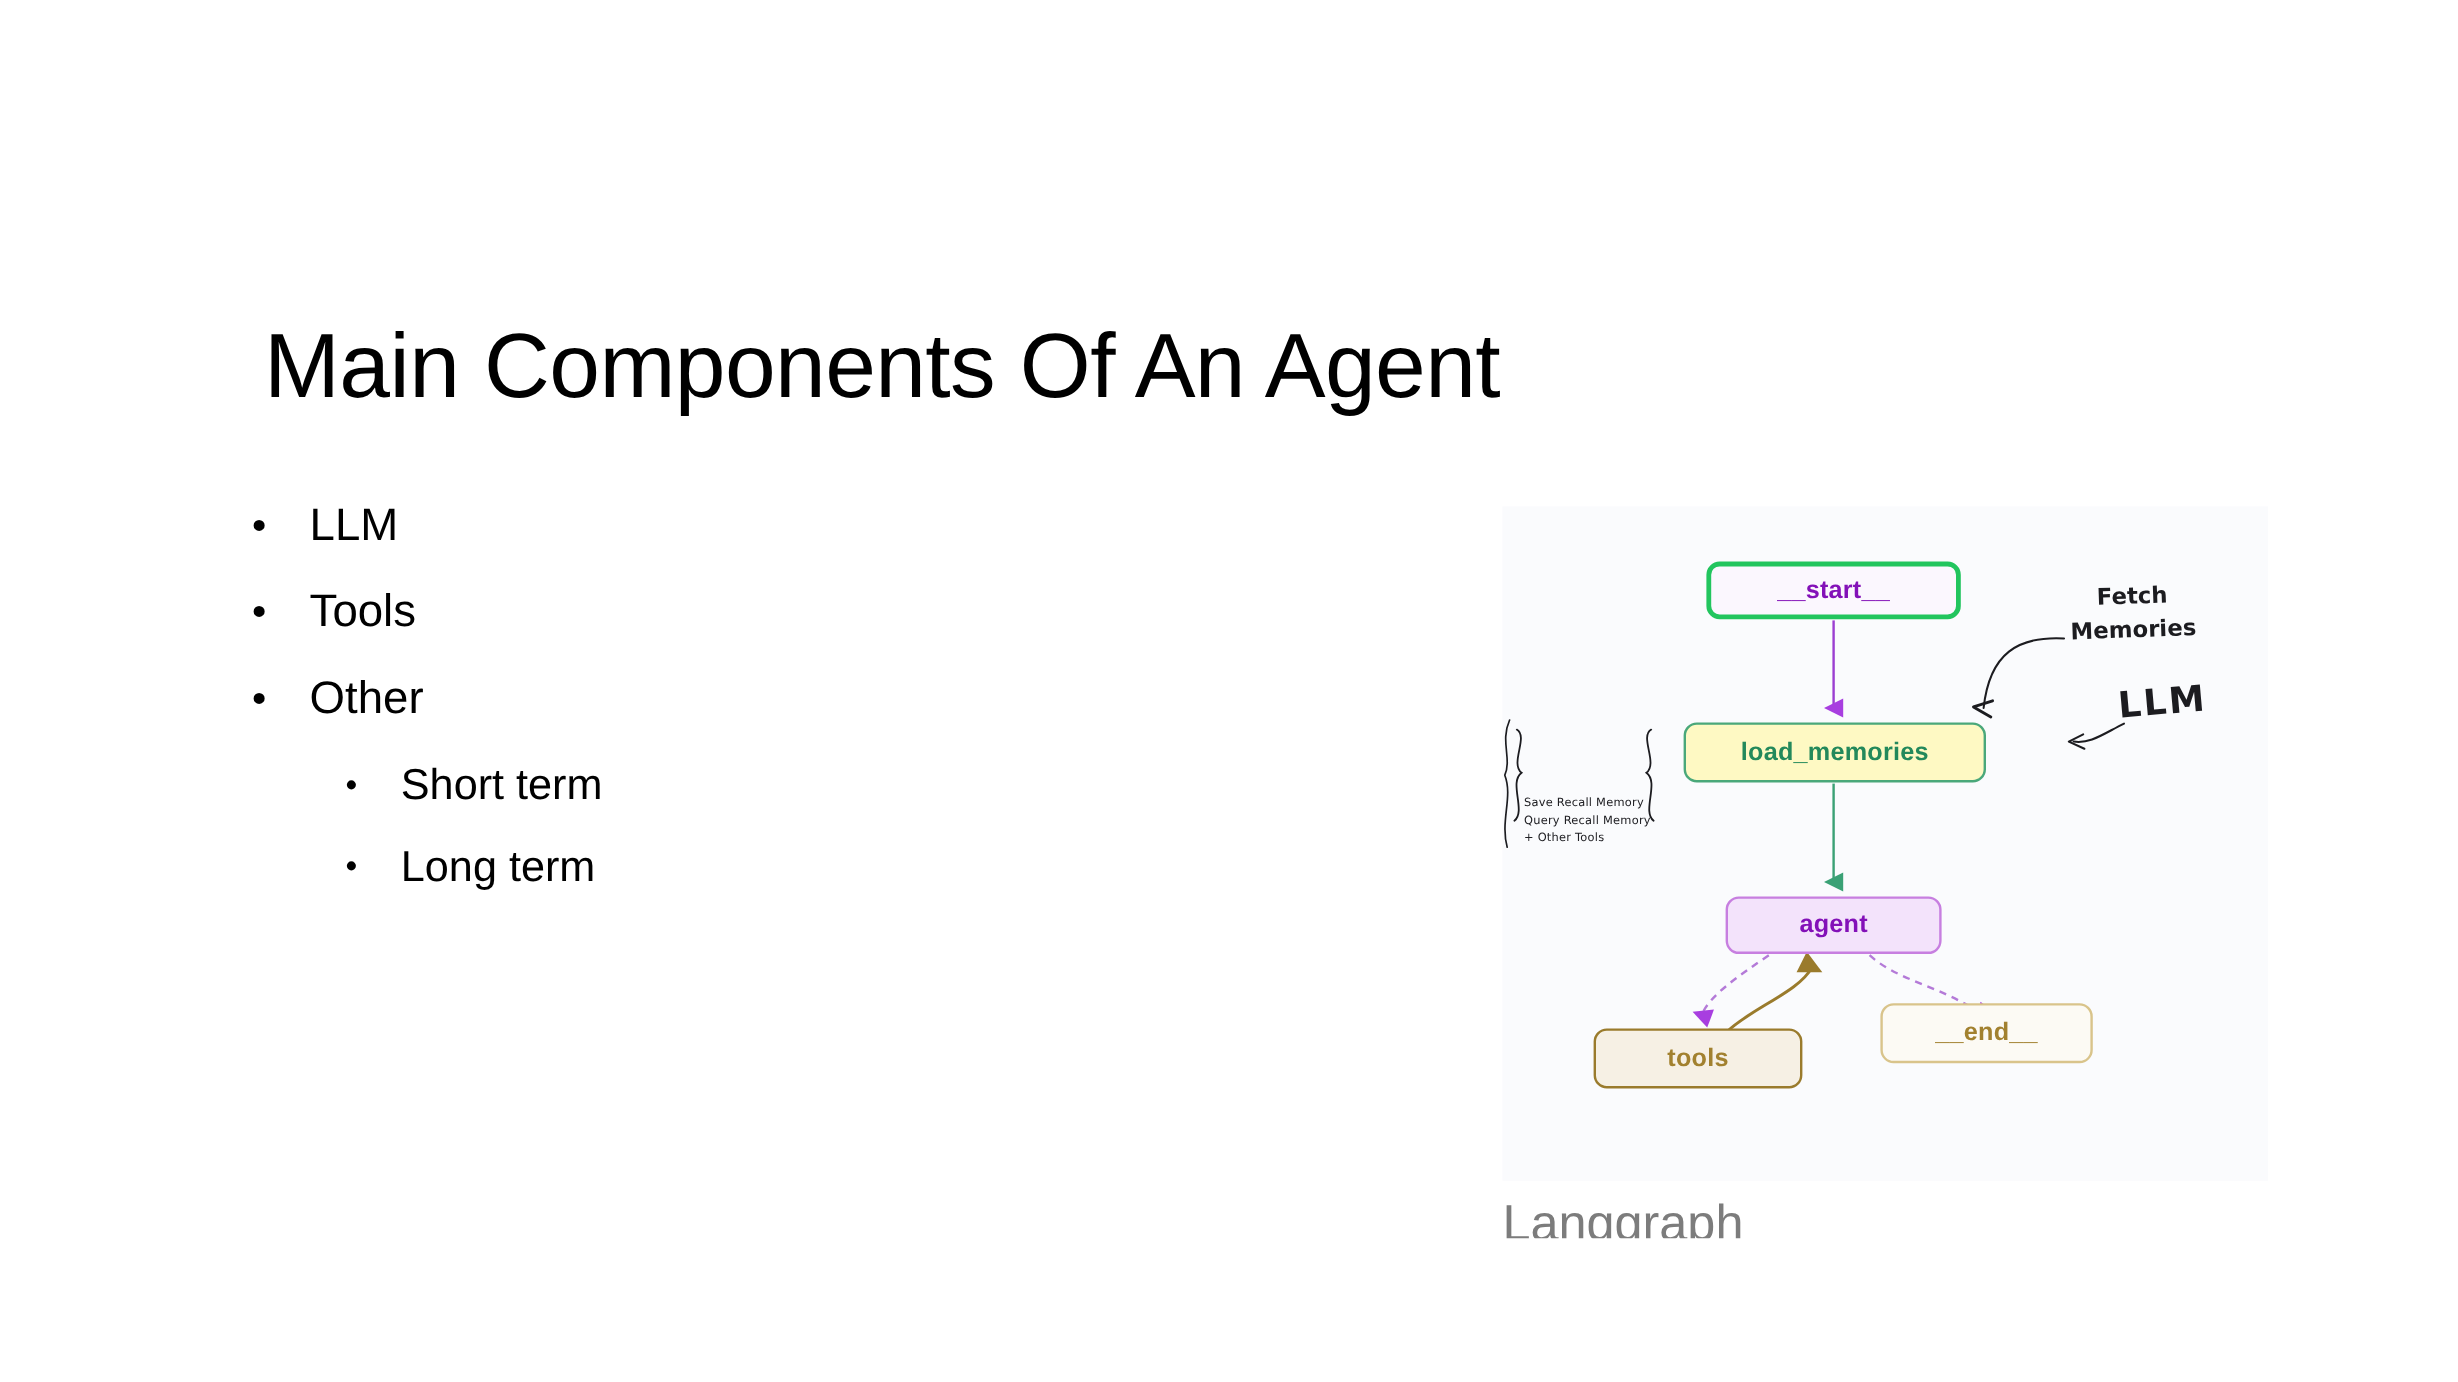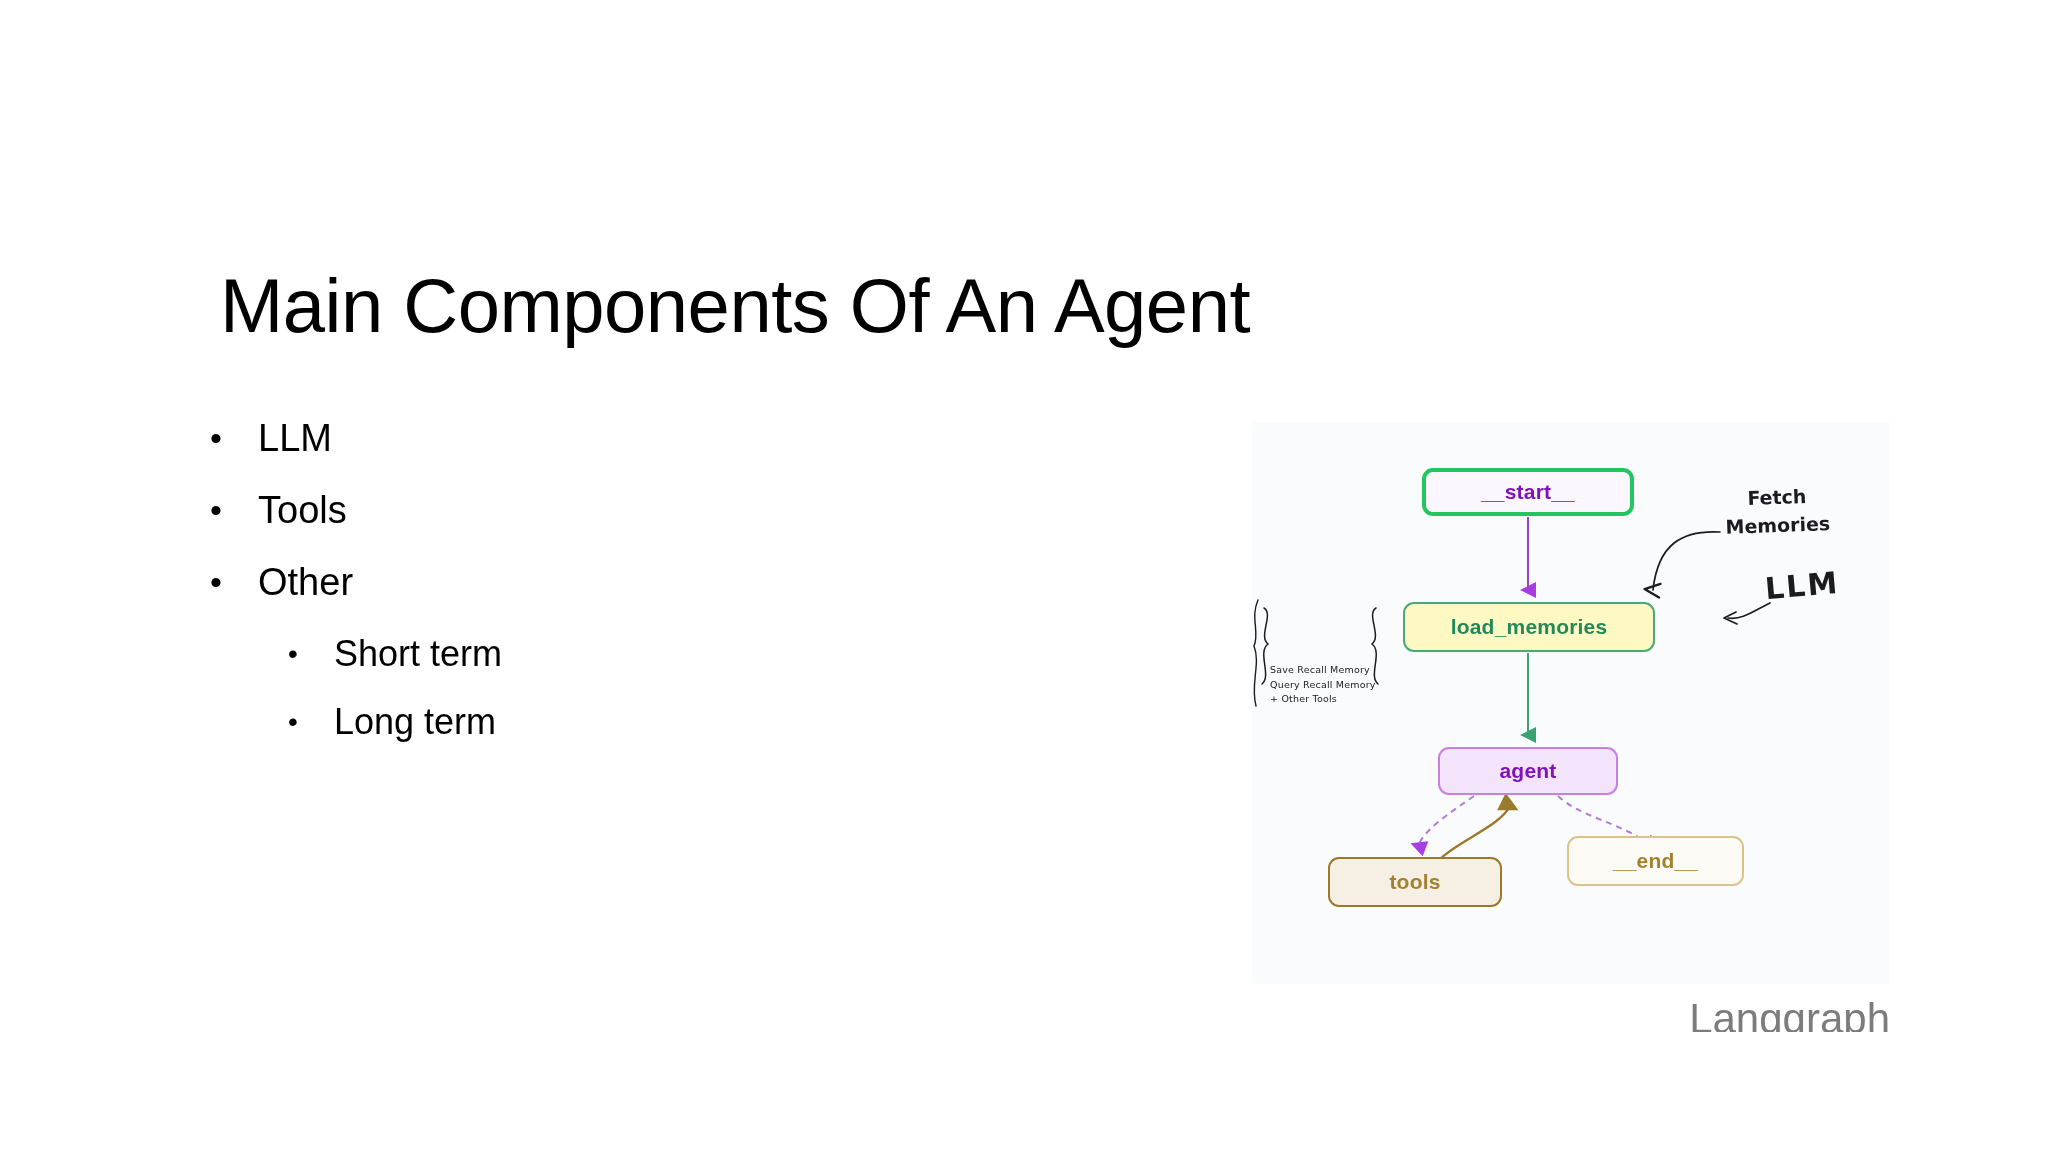--- a/index.html
+++ b/index.html
@@ -87,21 +87,21 @@
   .figure-canvas {
     position: absolute;
     inset: 0;
     background: #fafbfd;
   }
   .figure-caption {
     position: absolute;
     left: 1252px;
     top: 995px;
     width: 638px;
-    text-align: right;
+    text-align: left;
     font-size: 42px;
     color: #7c7c7c;
     font-weight: 400;
   }
 
   
   .node {
     position: absolute;
     box-sizing: border-box;
     display: flex;

